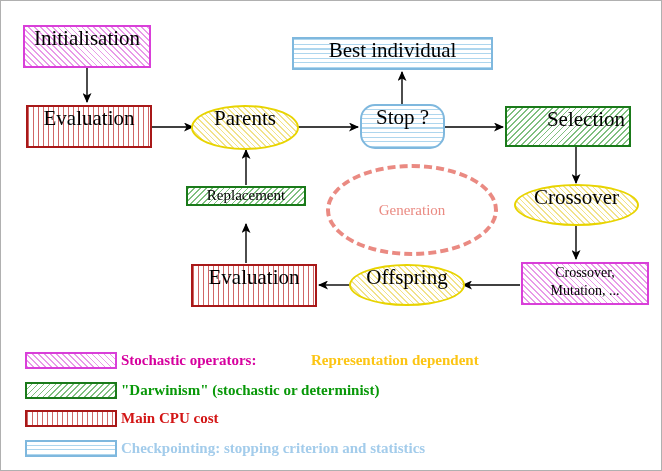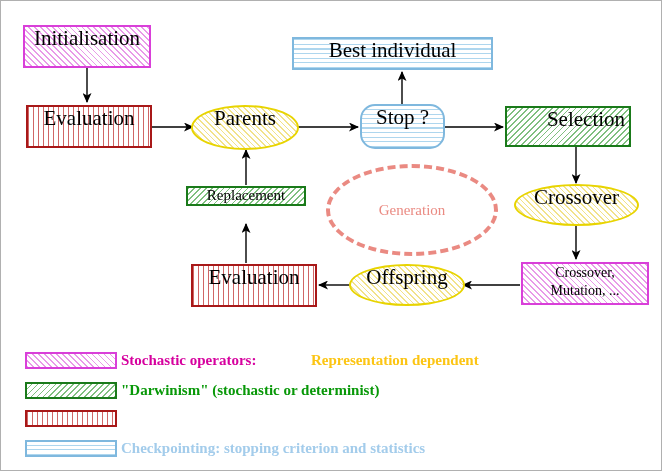--- a/index.html
+++ b/index.html
@@ -237,20 +237,21 @@
       <span class="legend-text-2" style="left:278px; color:#fcc514;margin-left:32px;">Representation dependent</span>
     </div>
 
     <div class="legend-row" style="top:36px;">
       <div class="legend-swatch hatch-green" style="top:5px;"></div>
       <span class="legend-text" style="color:#089808;">"Darwinism" (stochastic or determinist)</span>
     </div>
 
     <div class="legend-row" style="top:64px;">
       <div class="legend-swatch hatch-red" style="top:5px;"></div>
+      <span class="legend-text" style="color:#d31616;">Main CPU cost</span>
     </div>
 
     <div class="legend-row" style="top:94px;padding-left:36px;">
       <div class="legend-swatch hatch-blue" style="top:5px;"></div>
       <span class="legend-text" style="color:#a3cceb;">Checkpointing: stopping criterion and statistics</span>
     </div>
 
   </div>
 
 </div>

